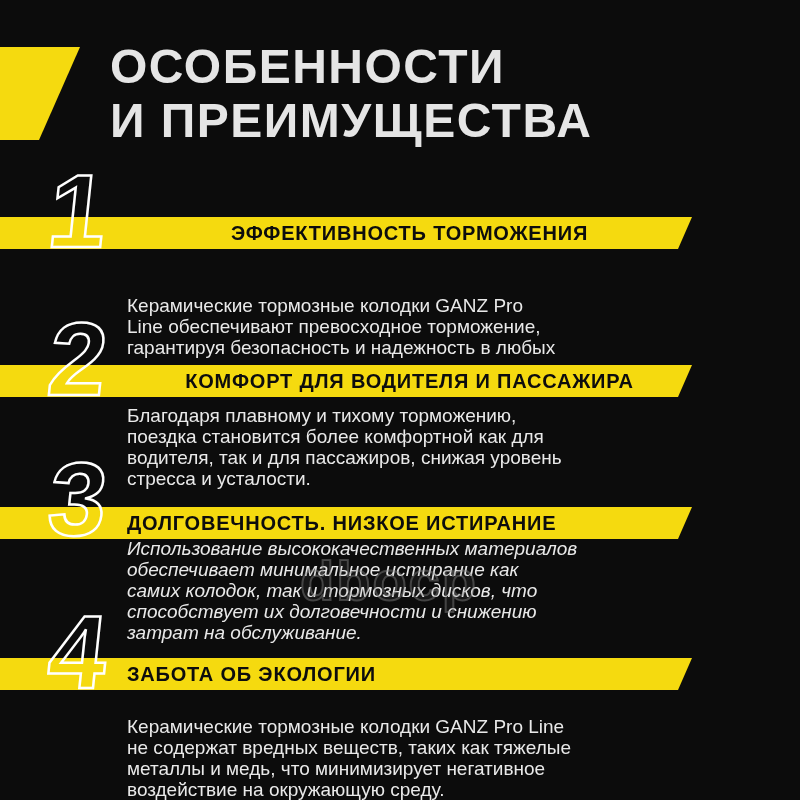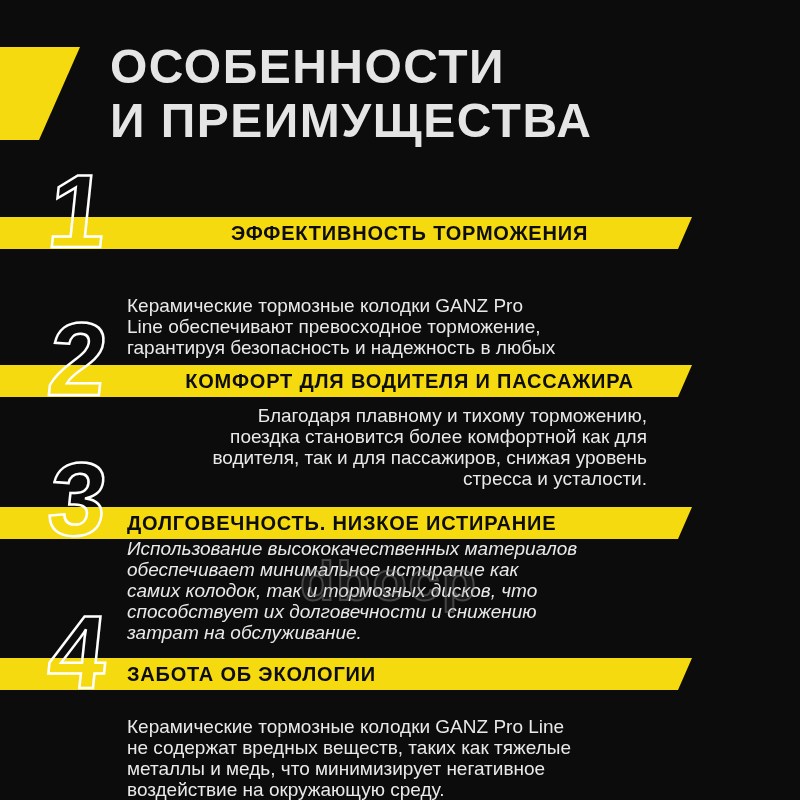--- a/index.html
+++ b/index.html
@@ -84,21 +84,21 @@
     z-index: 1;
   }
 
   
   .s1 .num-svg { top: 171px; }
   .s1 .banner  { top: 217px; text-align: center; }
   .s1 .body-text { top: 252px; margin-top: 43px; }
 
   .s2 .num-svg { top: 319px; }
   .s2 .banner  { top: 365px; text-align: center; }
-  .s2 .body-text { top: 405px; text-align: right; }
+  .s2 .body-text { top: 405px; }
 
   .s3 .num-svg { top: 459px; }
   .s3 .banner  { top: 507px; }
   .s3 .body-text { top: 538px; font-style: italic; }
 
   .s4 .num-svg { top: 612px; }
   .s4 .banner  { top: 658px; }
   .s4 .body-text { top: 716px; }
 
   .watermark {

